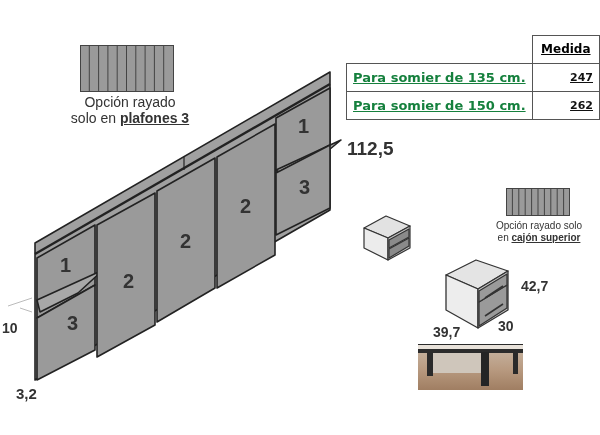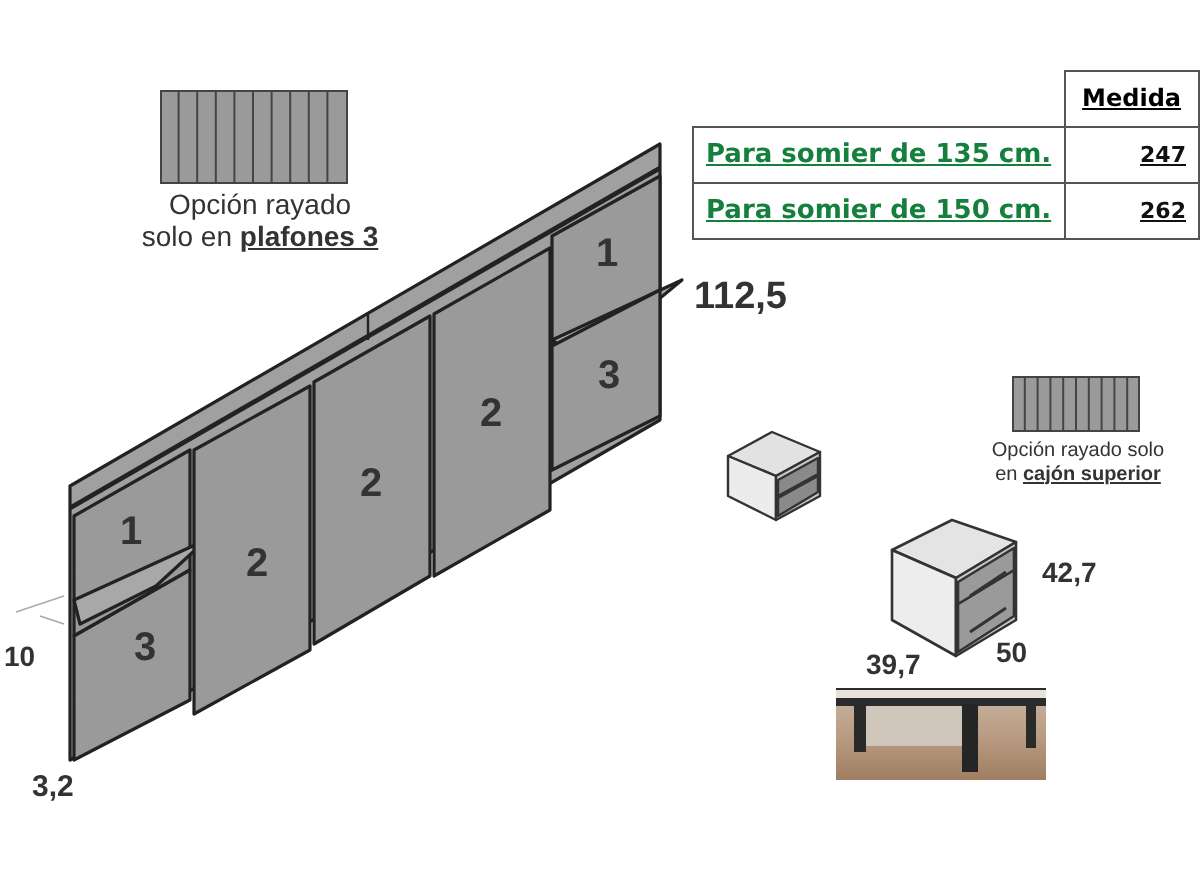--- a/index.html
+++ b/index.html
@@ -139,21 +139,21 @@
     <polygon points="6,17 38,31 38,70 6,52" fill="#ededed"></polygon>
     <polygon points="38,31 68,13 68,52 38,70" fill="#c9c9c9"></polygon>
     <polygon points="39,44 67,27 67,50 39,68" fill="#9a9a9a"></polygon>
     <polygon points="39,33 67,16 67,27 39,44" fill="#9a9a9a"></polygon>
     <line x1="45" y1="40" x2="63" y2="28" stroke-width="1.6"></line>
     <line x1="45" y1="58" x2="63" y2="46" stroke-width="1.6"></line>
   </g>
 </svg>
 <div class="abs dim" style="left:521px; top:278px;">42,7</div>
 <div class="abs dim" style="left:433px; top:324px;">39,7</div>
-<div class="abs dim" style="left:498px; top:318px;">50</div>
+<div class="abs dim" style="left:498px; top:318px;">30</div>
 
 <div class="abs" style="left:418px; top:344px; width:105px; height:46px; overflow:hidden; background:linear-gradient(180deg,#c9b8a6 0%,#b89a80 55%,#a07e62 100%);">
   <div class="abs" style="left:0; top:0; width:105px; height:9px; background:#2b2b2b;"></div>
   <div class="abs" style="left:0; top:1px; width:105px; height:4px; background:#e8e2da;"></div>
   <div class="abs" style="left:9px; top:8px; width:6px; height:24px; background:#2a2a2a;"></div>
   <div class="abs" style="left:63px; top:8px; width:8px; height:34px; background:#252525;"></div>
   <div class="abs" style="left:95px; top:8px; width:5px; height:22px; background:#2a2a2a;"></div>
   <div class="abs" style="left:15px; top:9px; width:48px; height:20px; background:#cfc6bb;"></div>
 </div>
 

